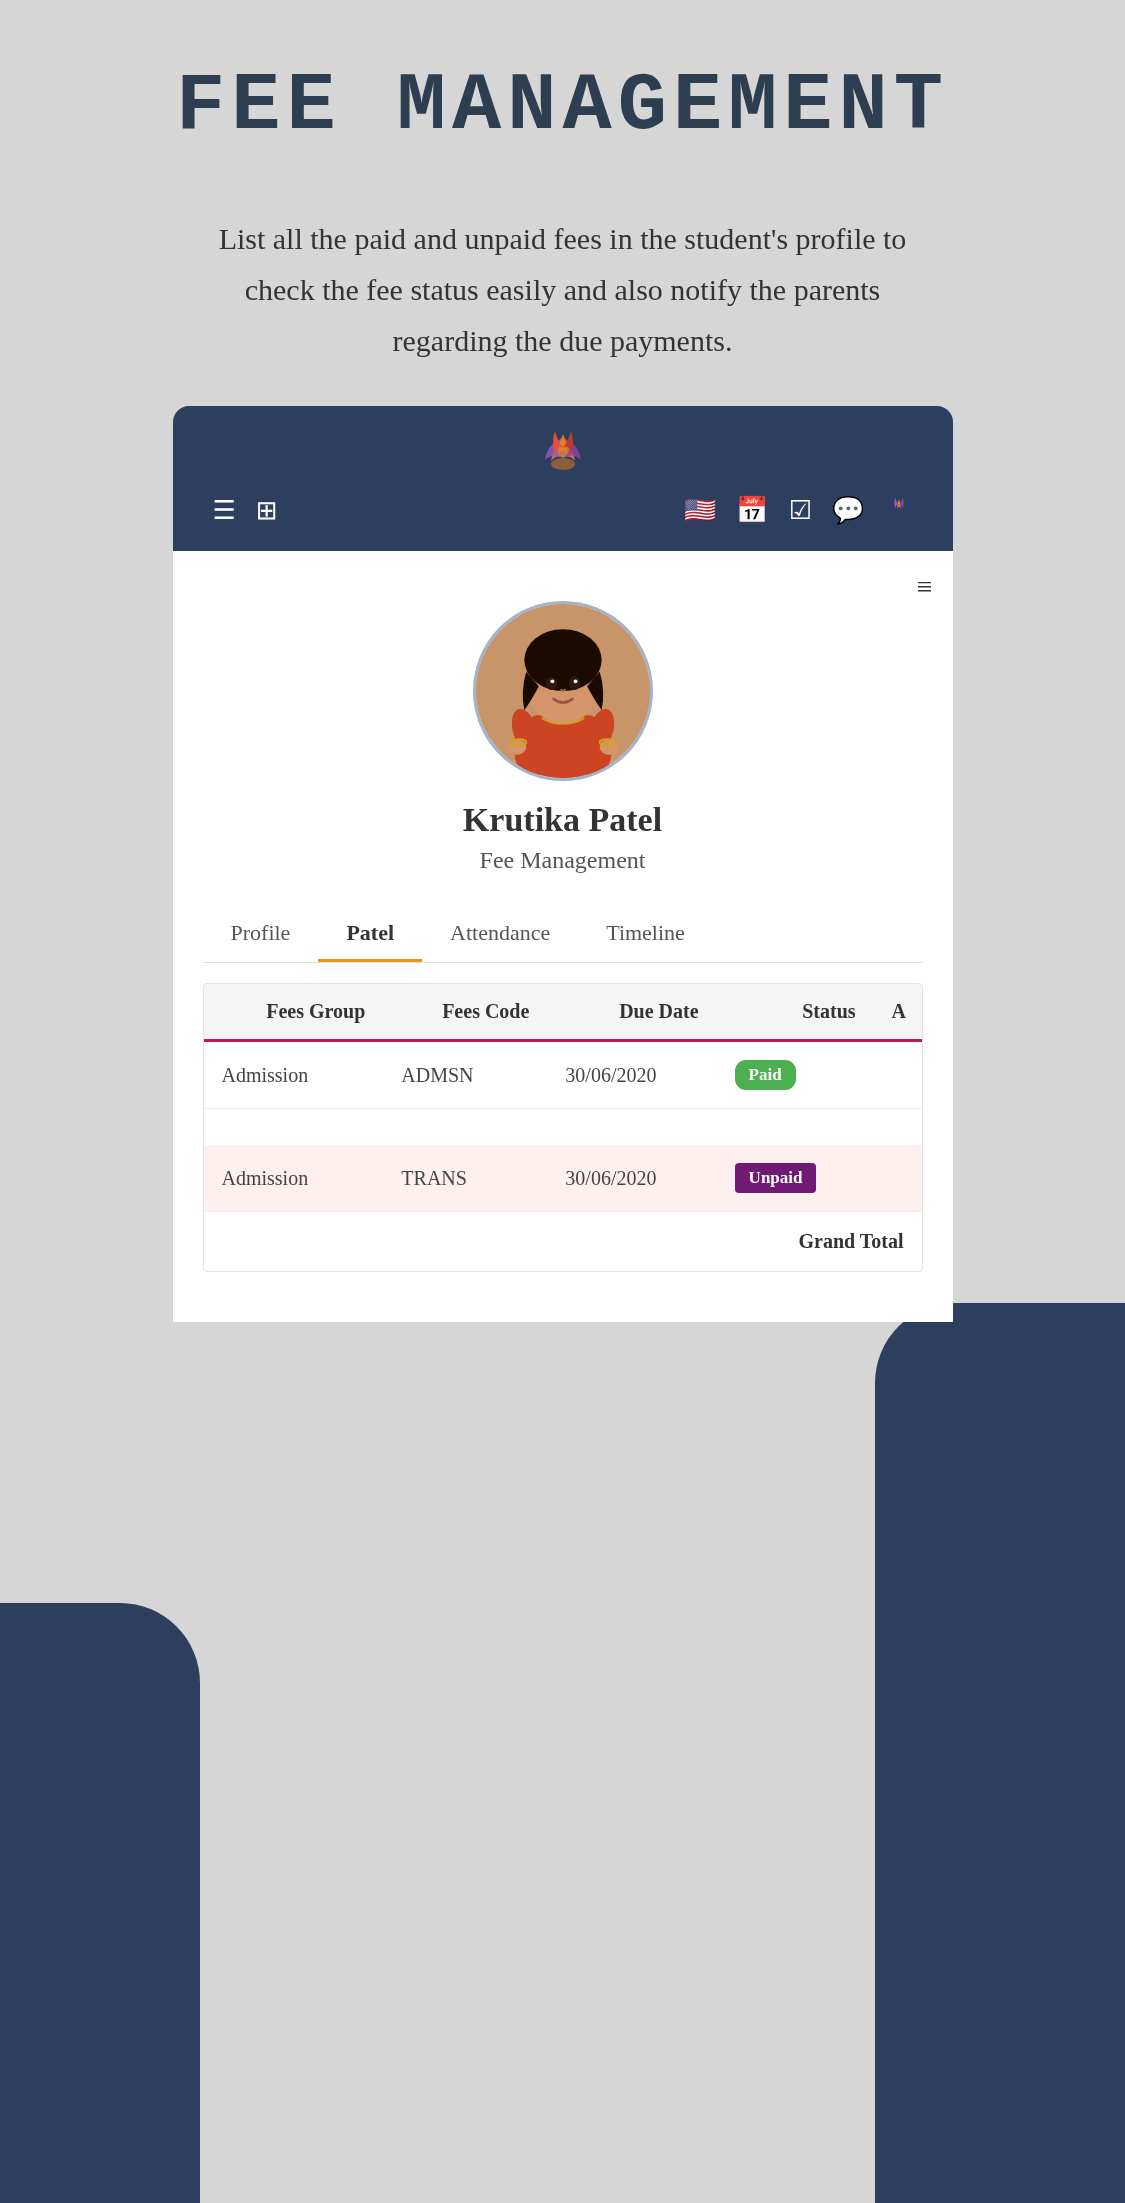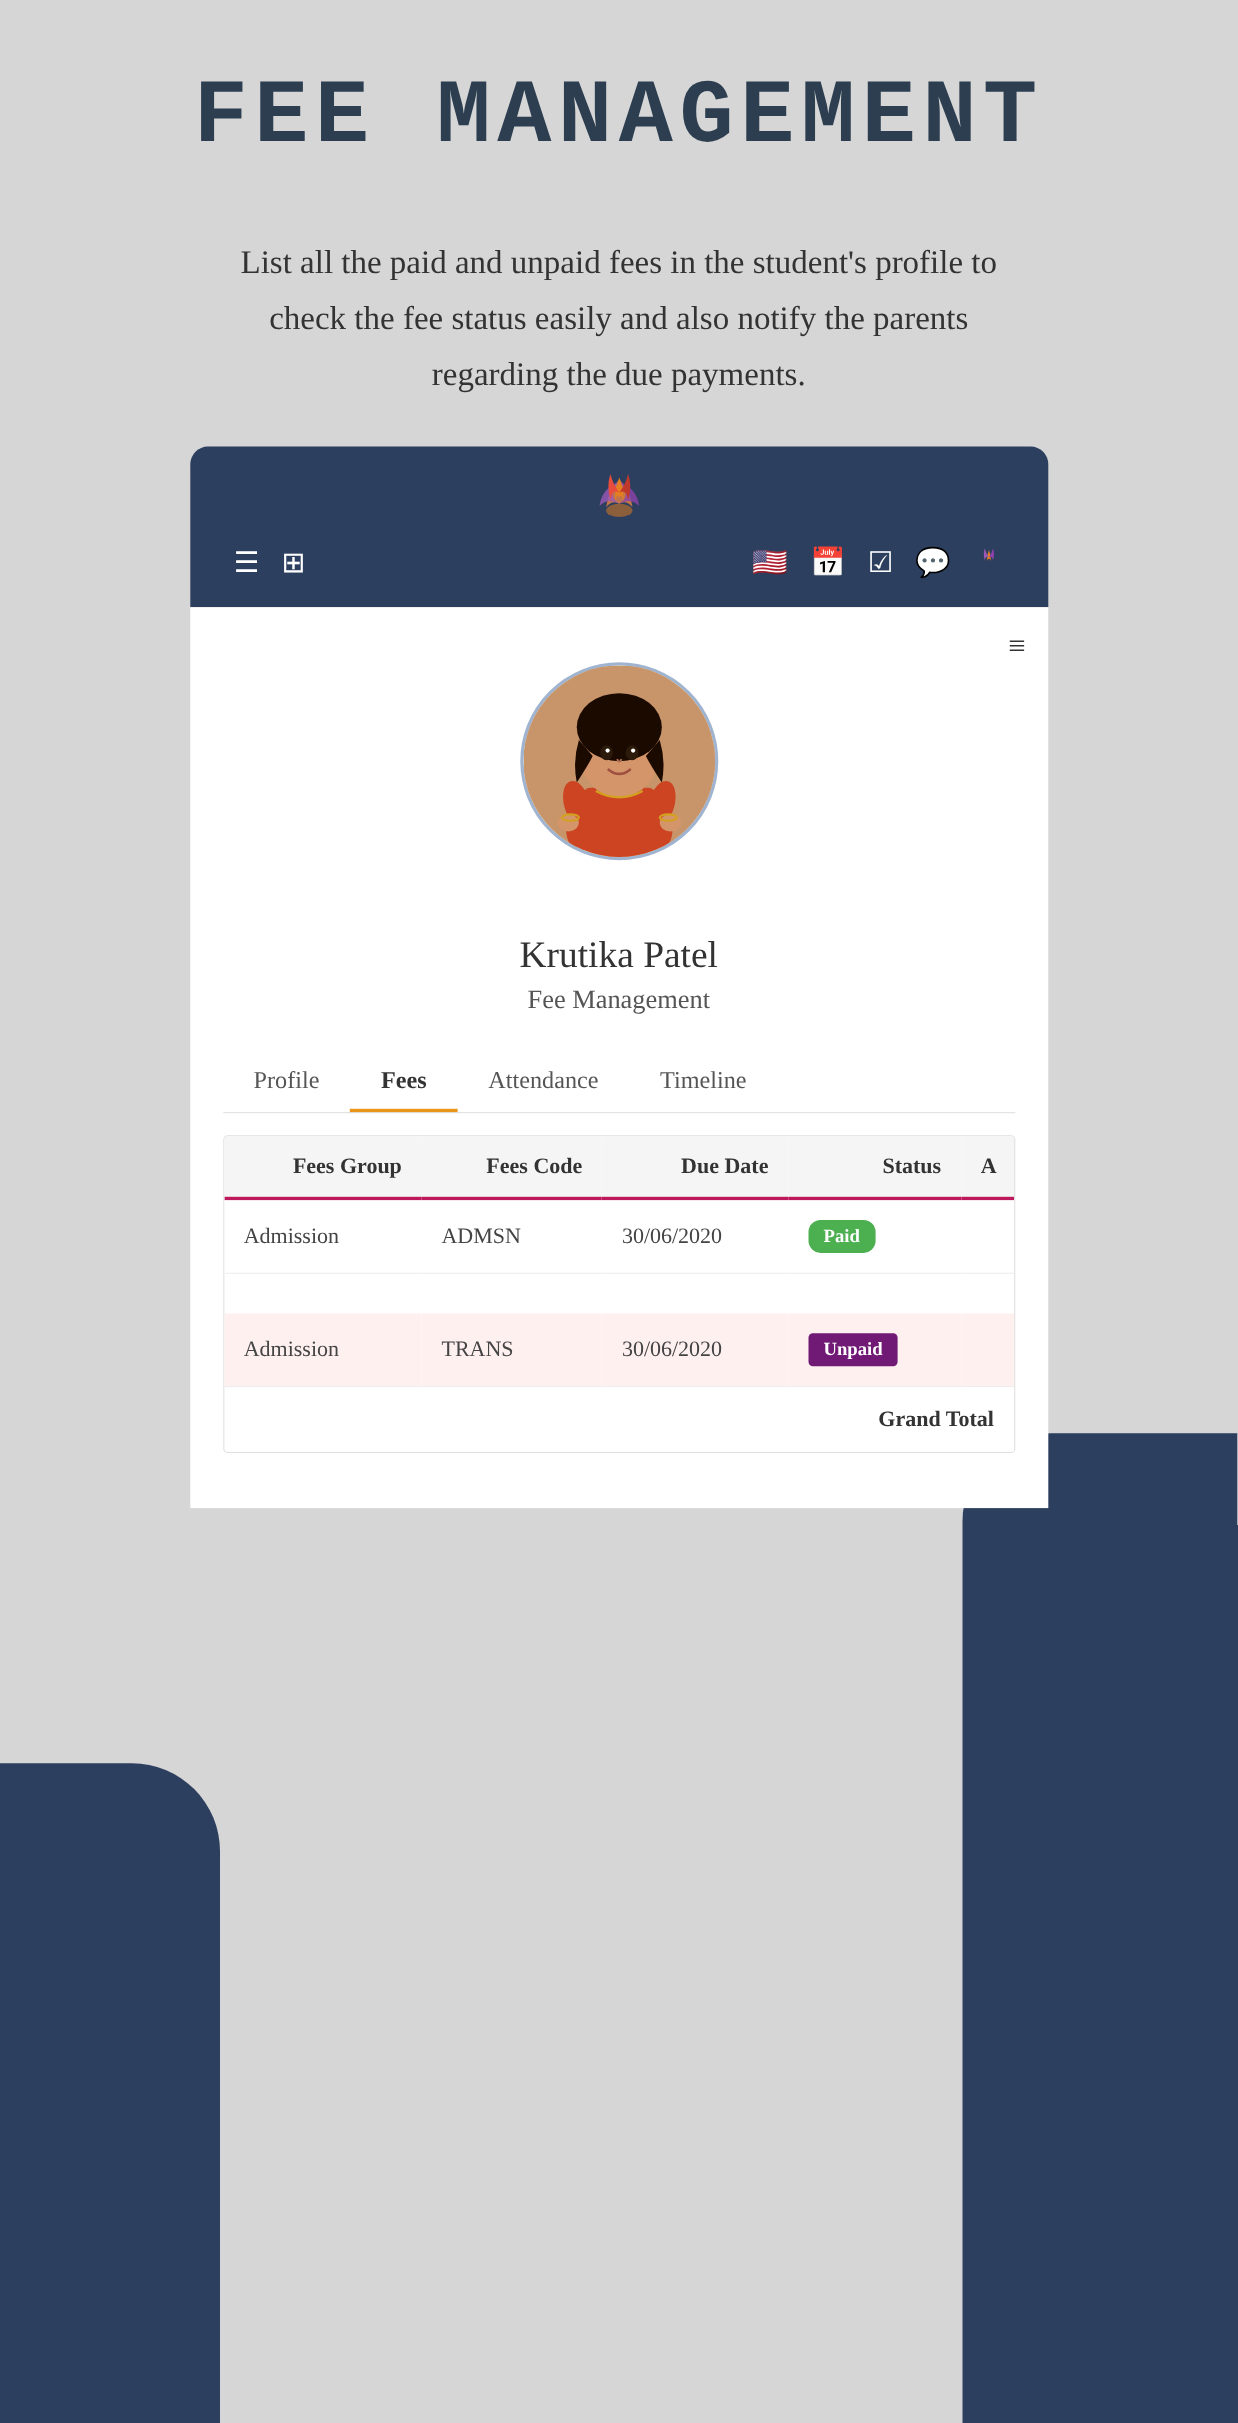--- a/index.html
+++ b/index.html
@@ -164,24 +164,23 @@
       background: linear-gradient(135deg, #c8a080, #e8b060, #d08040);
       display: flex;
       align-items: center;
       justify-content: center;
       position: relative;
       overflow: hidden;
     }
 
     .student-name {
       font-size: 34px;
-      font-weight: 400;
+      font-weight: 700;
       color: #333;
       margin-bottom: 8px;
-      margin-top: 48px;
     }
 
     .student-subtitle {
       font-size: 24px;
       color: #555;
       font-weight: 500;
     }
 
     
     .tabs-container {
@@ -420,21 +419,21 @@
           </svg>
         </div>
       </div>
       <div class="student-name">Krutika Patel</div>
       <div class="student-subtitle">Fee Management</div>
     </div>
 
     <div class="tabs-container">
       <div class="tabs-row">
         <div class="tab-item">Profile</div>
-        <div class="tab-item active">Fees</div>
+        <div class="tab-item active">Patel</div>
         <div class="tab-item">Attendance</div>
         <div class="tab-item">Timeline</div>
       </div>
     </div>
 
 
     <div class="fees-table-container">
       <table class="fees-table">
         <thead>
           <tr>

